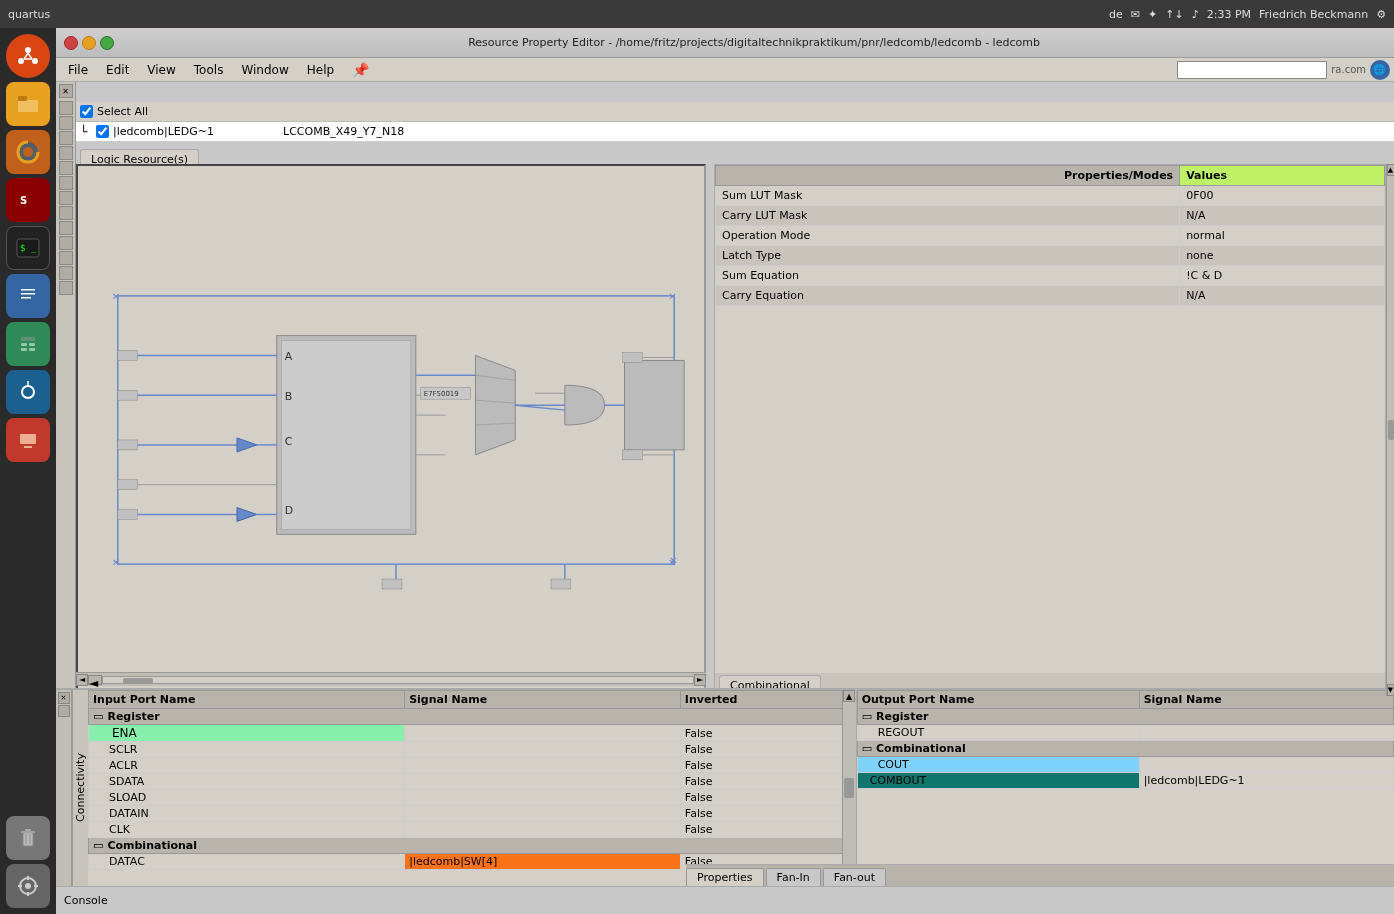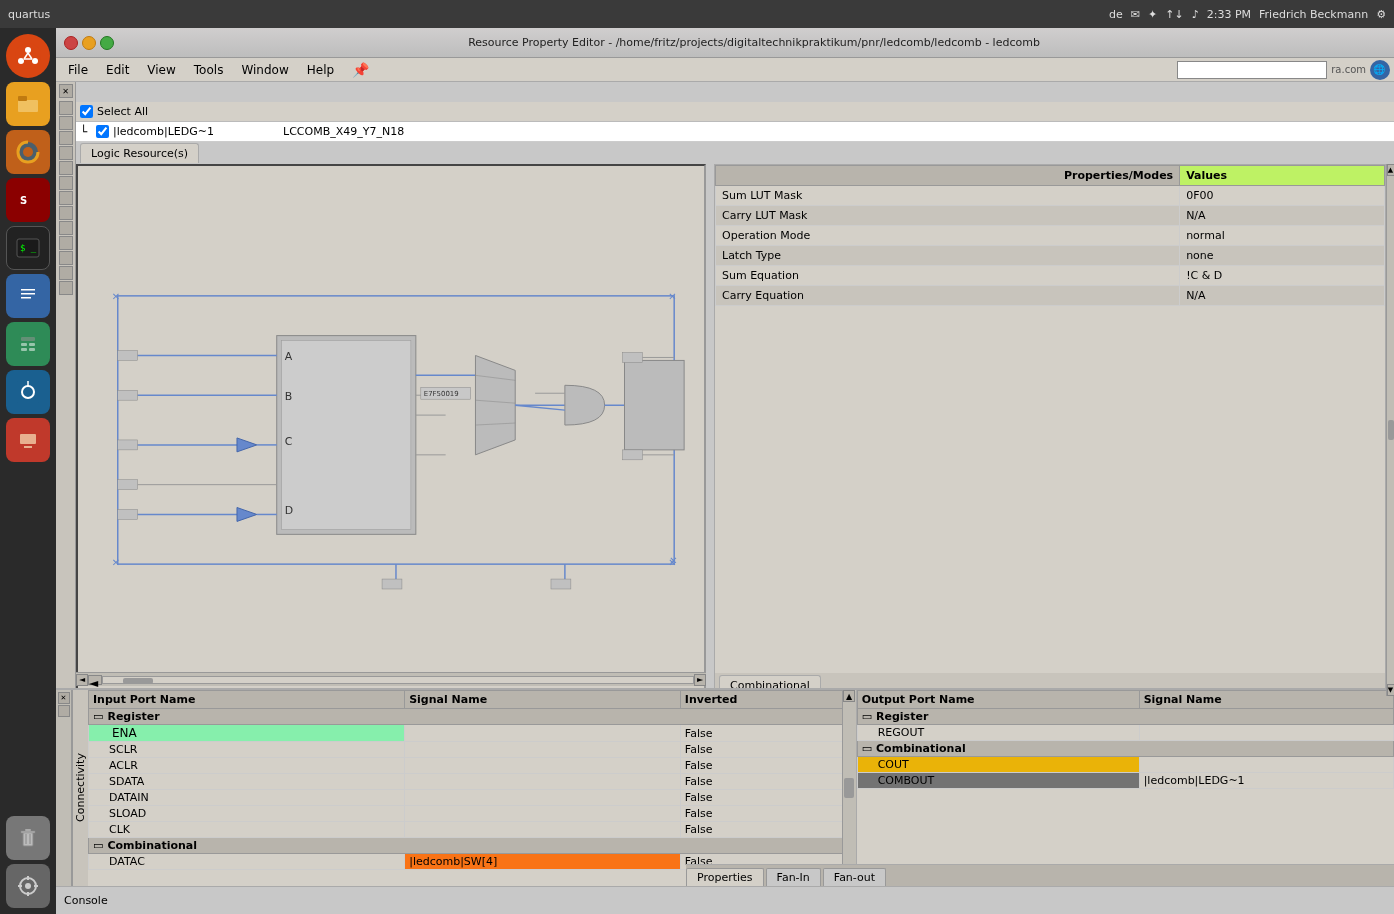--- a/index.html
+++ b/index.html
@@ -226,21 +226,21 @@
       <span style="font-size:11px;">Select All</span>
     </div>
 
     <div style="position:absolute;left:20px;right:0;top:40px;height:20px;background:#ffffff;border-bottom:1px solid #ccc;display:flex;align-items:center;padding:0 4px;">
       <span style="width:16px;">└</span>
       <input type="checkbox" checked="" style="margin-right: 4px;">
       <span style="width:170px;font-size:11px;">|ledcomb|LEDG~1</span>
       <span style="font-size:11px;">LCCOMB_X49_Y7_N18</span>
     </div>
 
-    <div style="position:absolute;left:20px;right:0;top:59px;height:22px;display:flex;align-items:flex-end;padding:0 4px;">
+    <div style="position:absolute;left:20px;right:0;top:65px;height:22px;display:flex;align-items:flex-end;padding:0 4px;">
       <div class="tab active">
         <span>Logic Resource(s)</span>
       </div>
     </div>
 
     <div id="diagram-area" style="position:absolute;left:20px;top:82px;width:630px;bottom:218px;background:#d4d0c8;border:2px inset #999;overflow:hidden;">
       <svg width="100%" height="100%" viewBox="0 0 630 370">
 
         <rect x="0" y="0" width="630" height="370" fill="#d4d0c8"></rect>
 
@@ -407,26 +407,26 @@
                 <td style="padding:1px 4px 1px 20px;border:1px solid #ccc;background:#d4d0c8;font-size:11px;">ACLR</td>
       <td style="padding:1px 4px;border:1px solid #ccc;background:#d4d0c8;font-size:11px;"><disconnected></disconnected></td>
       <td style="padding:1px 4px;border:1px solid #ccc;background:#d4d0c8;font-size:11px;">False</td>
               </tr>
               <tr class="sub-row">
                 <td style="padding:1px 4px 1px 20px;border:1px solid #ccc;background:#d4d0c8;font-size:11px;">SDATA</td>
       <td style="padding:1px 4px;border:1px solid #ccc;background:#d4d0c8;font-size:11px;"><disconnected></disconnected></td>
       <td style="padding:1px 4px;border:1px solid #ccc;background:#d4d0c8;font-size:11px;">False</td>
               </tr>
               <tr class="sub-row">
+                <td style="padding:1px 4px 1px 20px;border:1px solid #ccc;background:#d4d0c8;font-size:11px;">SLOAD</td>
+      <td style="padding:1px 4px;border:1px solid #ccc;background:#d4d0c8;font-size:11px;"><disconnected></disconnected></td>
+      <td style="padding:1px 4px;border:1px solid #ccc;background:#d4d0c8;font-size:11px;">False</td>
+              </tr>
+              <tr class="sub-row">
                 <td style="padding:1px 4px 1px 20px;border:1px solid #ccc;background:#d4d0c8;font-size:11px;">DATAIN</td>
-      <td style="padding:1px 4px;border:1px solid #ccc;background:#d4d0c8;font-size:11px;"><disconnected></disconnected></td>
-      <td style="padding:1px 4px;border:1px solid #ccc;background:#d4d0c8;font-size:11px;">False</td>
-              </tr>
-              <tr class="sub-row">
-                <td style="padding:1px 4px 1px 20px;border:1px solid #ccc;background:#d4d0c8;font-size:11px;">SLOAD</td>
       <td style="padding:1px 4px;border:1px solid #ccc;background:#d4d0c8;font-size:11px;"><disconnected></disconnected></td>
       <td style="padding:1px 4px;border:1px solid #ccc;background:#d4d0c8;font-size:11px;">False</td>
               </tr>
               <tr class="sub-row">
                 <td style="padding:1px 4px 1px 20px;border:1px solid #ccc;background:#d4d0c8;font-size:11px;">CLK</td>
       <td style="padding:1px 4px;border:1px solid #ccc;background:#d4d0c8;font-size:11px;"><disconnected></disconnected></td>
       <td style="padding:1px 4px;border:1px solid #ccc;background:#d4d0c8;font-size:11px;">False</td>
               </tr>
               <tr class="group-row">
                 <td colspan="3" style="padding:1px 4px;background:#b8b4ac;font-weight:bold;font-size:11px;border:1px solid #999;">
@@ -467,25 +467,25 @@
               <tr>
                 <td style="padding:1px 4px 1px 20px;border:1px solid #ccc;background:#d4d0c8;font-size:11px;">REGOUT</td>
       <td style="padding:1px 4px;border:1px solid #ccc;background:#d4d0c8;font-size:11px;"><disconnected></disconnected></td>
               </tr>
               <tr class="group-row">
                 <td colspan="2" style="padding:1px 4px;background:#b8b4ac;font-weight:bold;font-size:11px;border:1px solid #999;">
     <span style="margin-right:4px;">▭</span>Combinational
   </td>
               </tr>
               <tr>
-                <td style="padding:1px 4px 1px 20px;border:1px solid #ccc;background:#eab308;font-size:11px;">COUT</td>
+                <td style="padding:1px 4px 1px 20px;border:1px solid #ccc;background:#7dd3fc;font-size:11px;">COUT</td>
       <td style="padding:1px 4px;border:1px solid #ccc;background:#d4d0c8;font-size:11px;"><disconnected></disconnected></td>
               </tr>
               <tr>
-                <td style="padding:1px 4px 1px 20px;border:1px solid #ccc;background:#737373;font-size:11px;">COMBOUT</td>
+                <td style="padding:1px 4px 1px 12px;border:1px solid #ccc;background:#0f766e;font-size:11px;">COMBOUT</td>
       <td style="padding:1px 4px;border:1px solid #ccc;background:#d4d0c8;font-size:11px;">|ledcomb|LEDG~1</td>
               </tr>
             </tbody>
         </table>
       </div>
     </div>
 
     <div style="position:absolute;bottom:28px;left:630px;right:0;height:22px;background:#b8b4ac;display:flex;align-items:flex-end;border-top:1px solid #aaa;">
       <div class="bottom-tab active">
         <span>Properties</span>

